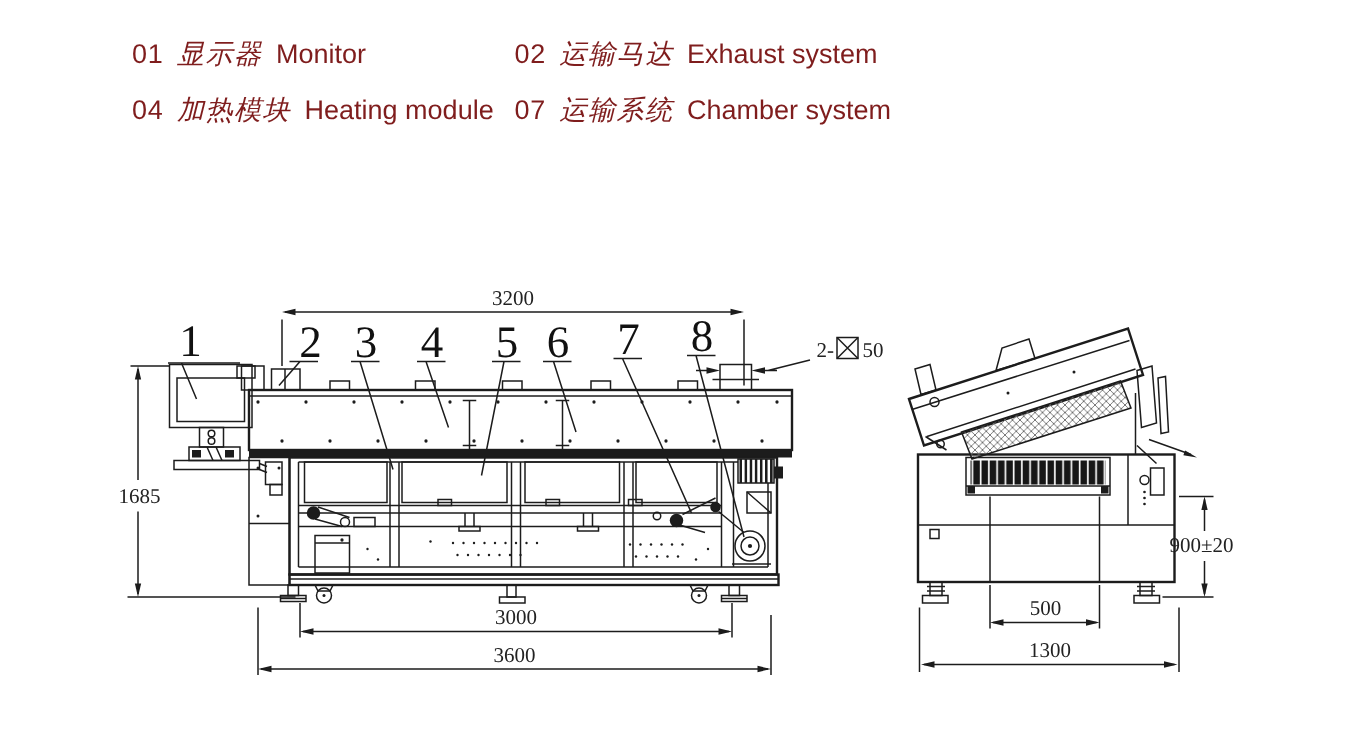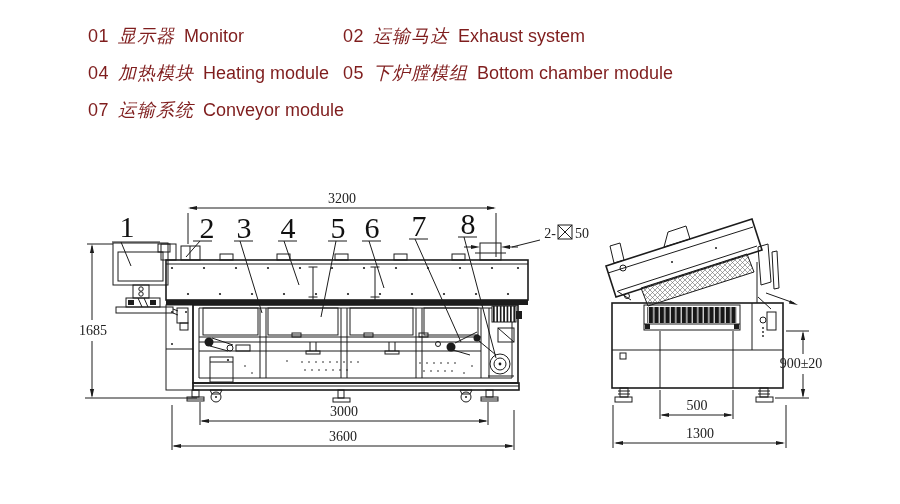--- a/index.html
+++ b/index.html
@@ -34,28 +34,23 @@
       <span class="num">02</span>
       <span class="cn">运输马达</span>
       <span class="en">Exhaust system</span>
     </div>
     <div class="li">
       <span class="num">04</span>
       <span class="cn">加热模块</span>
       <span class="en">Heating module</span>
     </div>
     <div class="li">
-      <span class="num">05</span>
-      <span class="cn">下炉膛模组</span>
-      <span class="en">Bottom chamber module</span>
-    </div>
-    <div class="li">
       <span class="num">07</span>
       <span class="cn">运输系统</span>
-      <span class="en">Conveyor module</span>
+      <span class="en">Chamber system</span>
     </div>
   </div>
 
   <svg width="900" height="504" viewBox="0 0 900 504">
     <defs>
       <pattern id="mesh" width="5" height="5" patternUnits="userSpaceOnUse">
         <path d="M0,0 L5,5 M5,0 L0,5" stroke="#6a6a6a" stroke-width="0.6" fill="none"></path>
       </pattern>
       <pattern id="fins" width="5.5" height="8" patternUnits="userSpaceOnUse">
         <rect width="5.5" height="8" fill="#171717"></rect>

